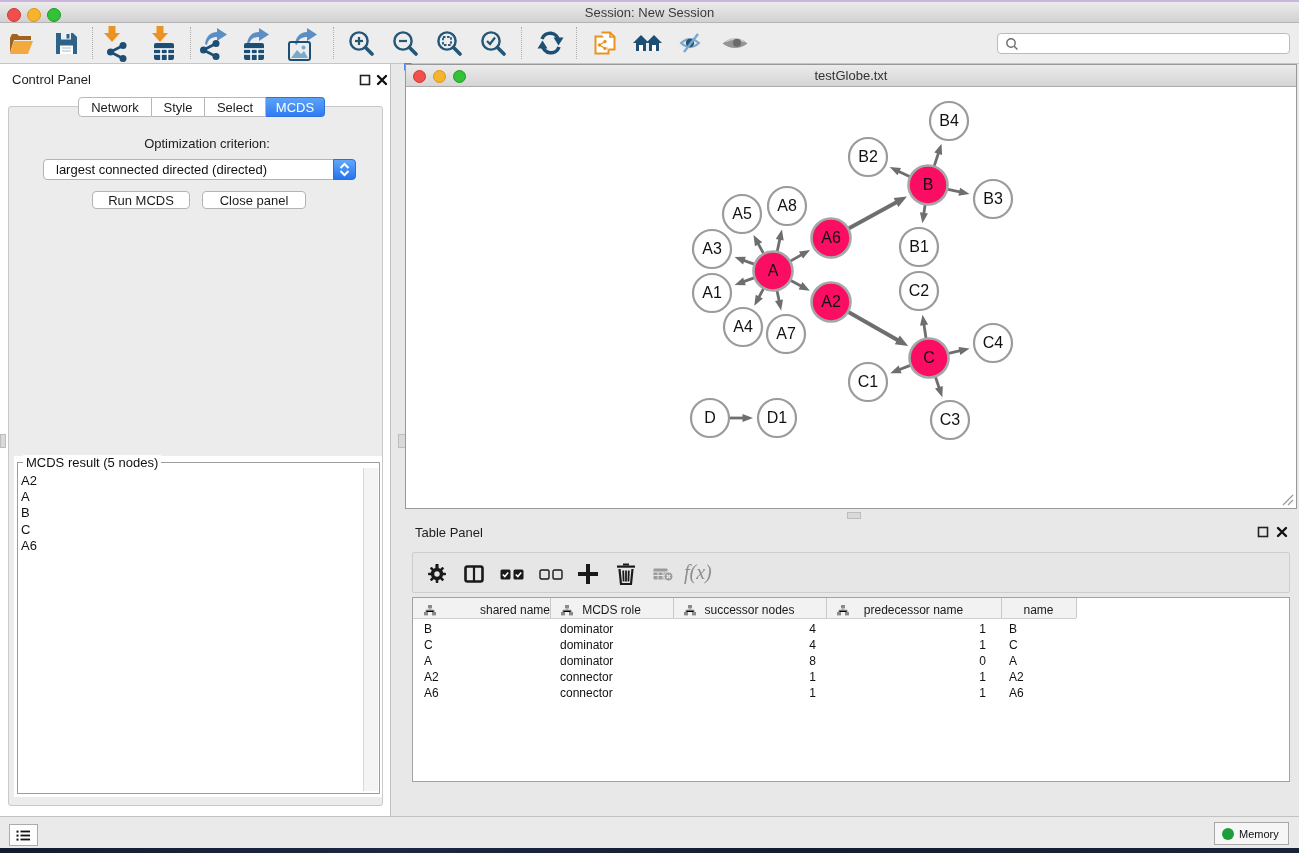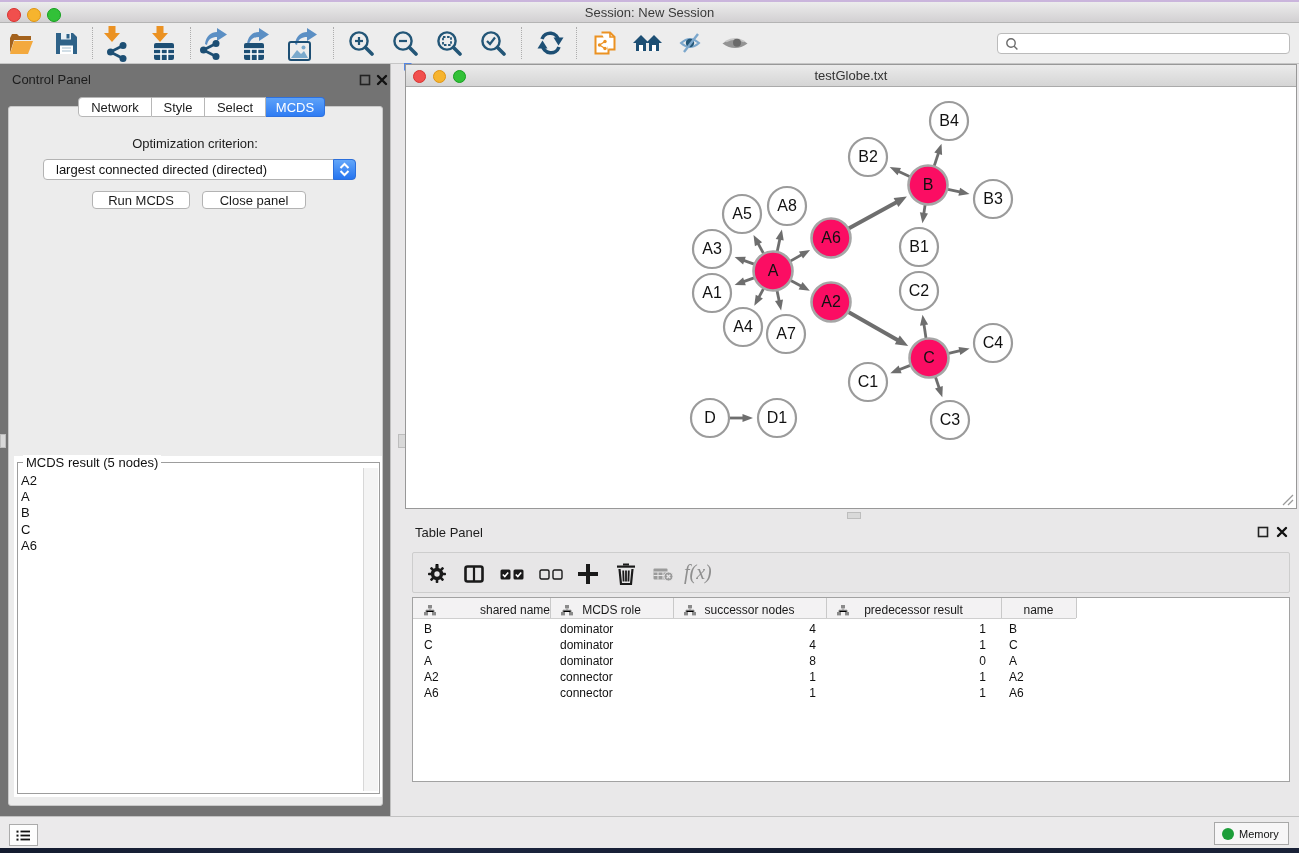--- a/index.html
+++ b/index.html
@@ -157,38 +157,38 @@
       <circle cx="16" cy="8.8" r="4" fill="#6a6a6a"></circle>
     </svg>
   <div class="abs" style="left:997px;top:10px;width:291px;height:19px;background:#fff;border:1px solid #bbb;border-radius:4px;">
     <svg width="16" height="16" style="position:absolute;left:6px;top:2px;" viewBox="0 0 16 16">
         <circle cx="7" cy="7" r="4.2" fill="none" stroke="#6b6b6b" stroke-width="1.4"></circle>
         <line x1="10.2" y1="10.2" x2="13.4" y2="13.4" stroke="#6b6b6b" stroke-width="1.4"></line>
       </svg>
   </div>
 </div>
 
-<div class="abs" style="left:0;top:64px;width:390px;height:756px;background:#737373;border-right:1px solid #bfbfbf;">
+<div class="abs" style="left:0;top:64px;width:390px;height:756px;background:#ffffff;border-right:1px solid #bfbfbf;">
   <div class="abs" style="left:12px;top:8px;font-size:13px;color:#1d1d1d;">Control Panel</div>
   <svg class="abs" style="left:359px;top:10px;" width="12" height="12">
       <rect x="1.5" y="1.5" width="9" height="9" fill="none" stroke="#222" stroke-width="1.6"></rect>
     </svg>
   <svg class="abs" style="left:376px;top:10px;" width="12" height="12">
       <path d="M2 2 L10 10 M10 2 L2 10" stroke="#111" stroke-width="2.4" stroke-linecap="round"></path>
     </svg>
 
   <div class="abs" style="left:8px;top:42px;width:373px;height:698px;background:#ececec;border:1px solid #c9c9c9;border-radius:3px;"></div>
 
   <div class="seg" style="left:78px;top:33px;">
     <div style="width:72px;">Network</div>
     <div style="width:52px;">Style</div>
     <div style="width:60px;">Select</div>
     <div class="sel last" style="width:58px;">MCDS</div>
   </div>
-  <div class="abs" style="left:0;top:72px;width:390px;text-align:center;font-size:13px;color:#1c1c1c;">Optimization criterion:</div>
+  <div class="abs" style="left:12px;top:72px;width:390px;text-align:center;font-size:13px;color:#1c1c1c;">Optimization criterion:</div>
 
   <div class="abs" style="left:43px;top:95px;width:311px;height:19px;background:#fff;border:1px solid #b3b3b3;border-radius:4px;">
     <div class="abs" style="left:12px;top:2px;font-size:13px;color:#111;">largest connected directed (directed)</div>
     <div class="abs" style="right:-1px;top:-1px;width:21px;height:19px;border-radius:0 4px 4px 0;background:linear-gradient(#63a7fa,#2574ef);border:1px solid #2b6fdc;">
       <svg width="21" height="19">
           <path d="M6.5 8 L10.5 4 L14.5 8" fill="none" stroke="#fff" stroke-width="2"></path>
           <path d="M6.5 11 L10.5 15 L14.5 11" fill="none" stroke="#fff" stroke-width="2"></path>
         </svg>
     </div>
   </div>
@@ -412,21 +412,21 @@
 <svg class="abs" style="left:424px;top:7px;" width="12" height="11" viewBox="0 0 12 11">
         <g fill="#8a8a8a">
           <rect x="4" y="0" width="4" height="3.4"></rect>
           <rect x="0" y="7" width="4" height="3.4"></rect>
           <rect x="8" y="7" width="4" height="3.4"></rect>
         </g>
         <g stroke="#8a8a8a" stroke-width="1">
           <path d="M6 3.4 L6 5.2 M2 7 L2 5.2 L10 5.2 L10 7"></path>
         </g>
       </svg>
-<div class="abs" style="left:413px;top:5px;width:175px;text-align:center;font-size:12px;color:#1a1a1a;">predecessor result</div>
+<div class="abs" style="left:413px;top:5px;width:175px;text-align:center;font-size:12px;color:#1a1a1a;">predecessor name</div>
 <div class="abs" style="left:588px;top:0;height:20px;border-left:1px solid #c9c9c9;"></div>
 <div class="abs" style="left:588px;top:5px;width:75px;text-align:center;font-size:12px;color:#1a1a1a;">name</div>
 <div class="abs" style="left:663px;top:0;height:20px;border-left:1px solid #c9c9c9;"></div>
 <div class="abs" style="left:11px;top:24px;font-size:12px;color:#111;">B</div>
 <div class="abs" style="left:147px;top:24px;font-size:12px;color:#111;">dominator</div>
 <div class="abs" style="left:260px;top:24px;width:143px;text-align:right;font-size:12px;color:#111;">4</div>
 <div class="abs" style="left:413px;top:24px;width:160px;text-align:right;font-size:12px;color:#111;">1</div>
 <div class="abs" style="left:596px;top:24px;font-size:12px;color:#111;">B</div>
 <div class="abs" style="left:11px;top:40px;font-size:12px;color:#111;">C</div>
 <div class="abs" style="left:147px;top:40px;font-size:12px;color:#111;">dominator</div>

